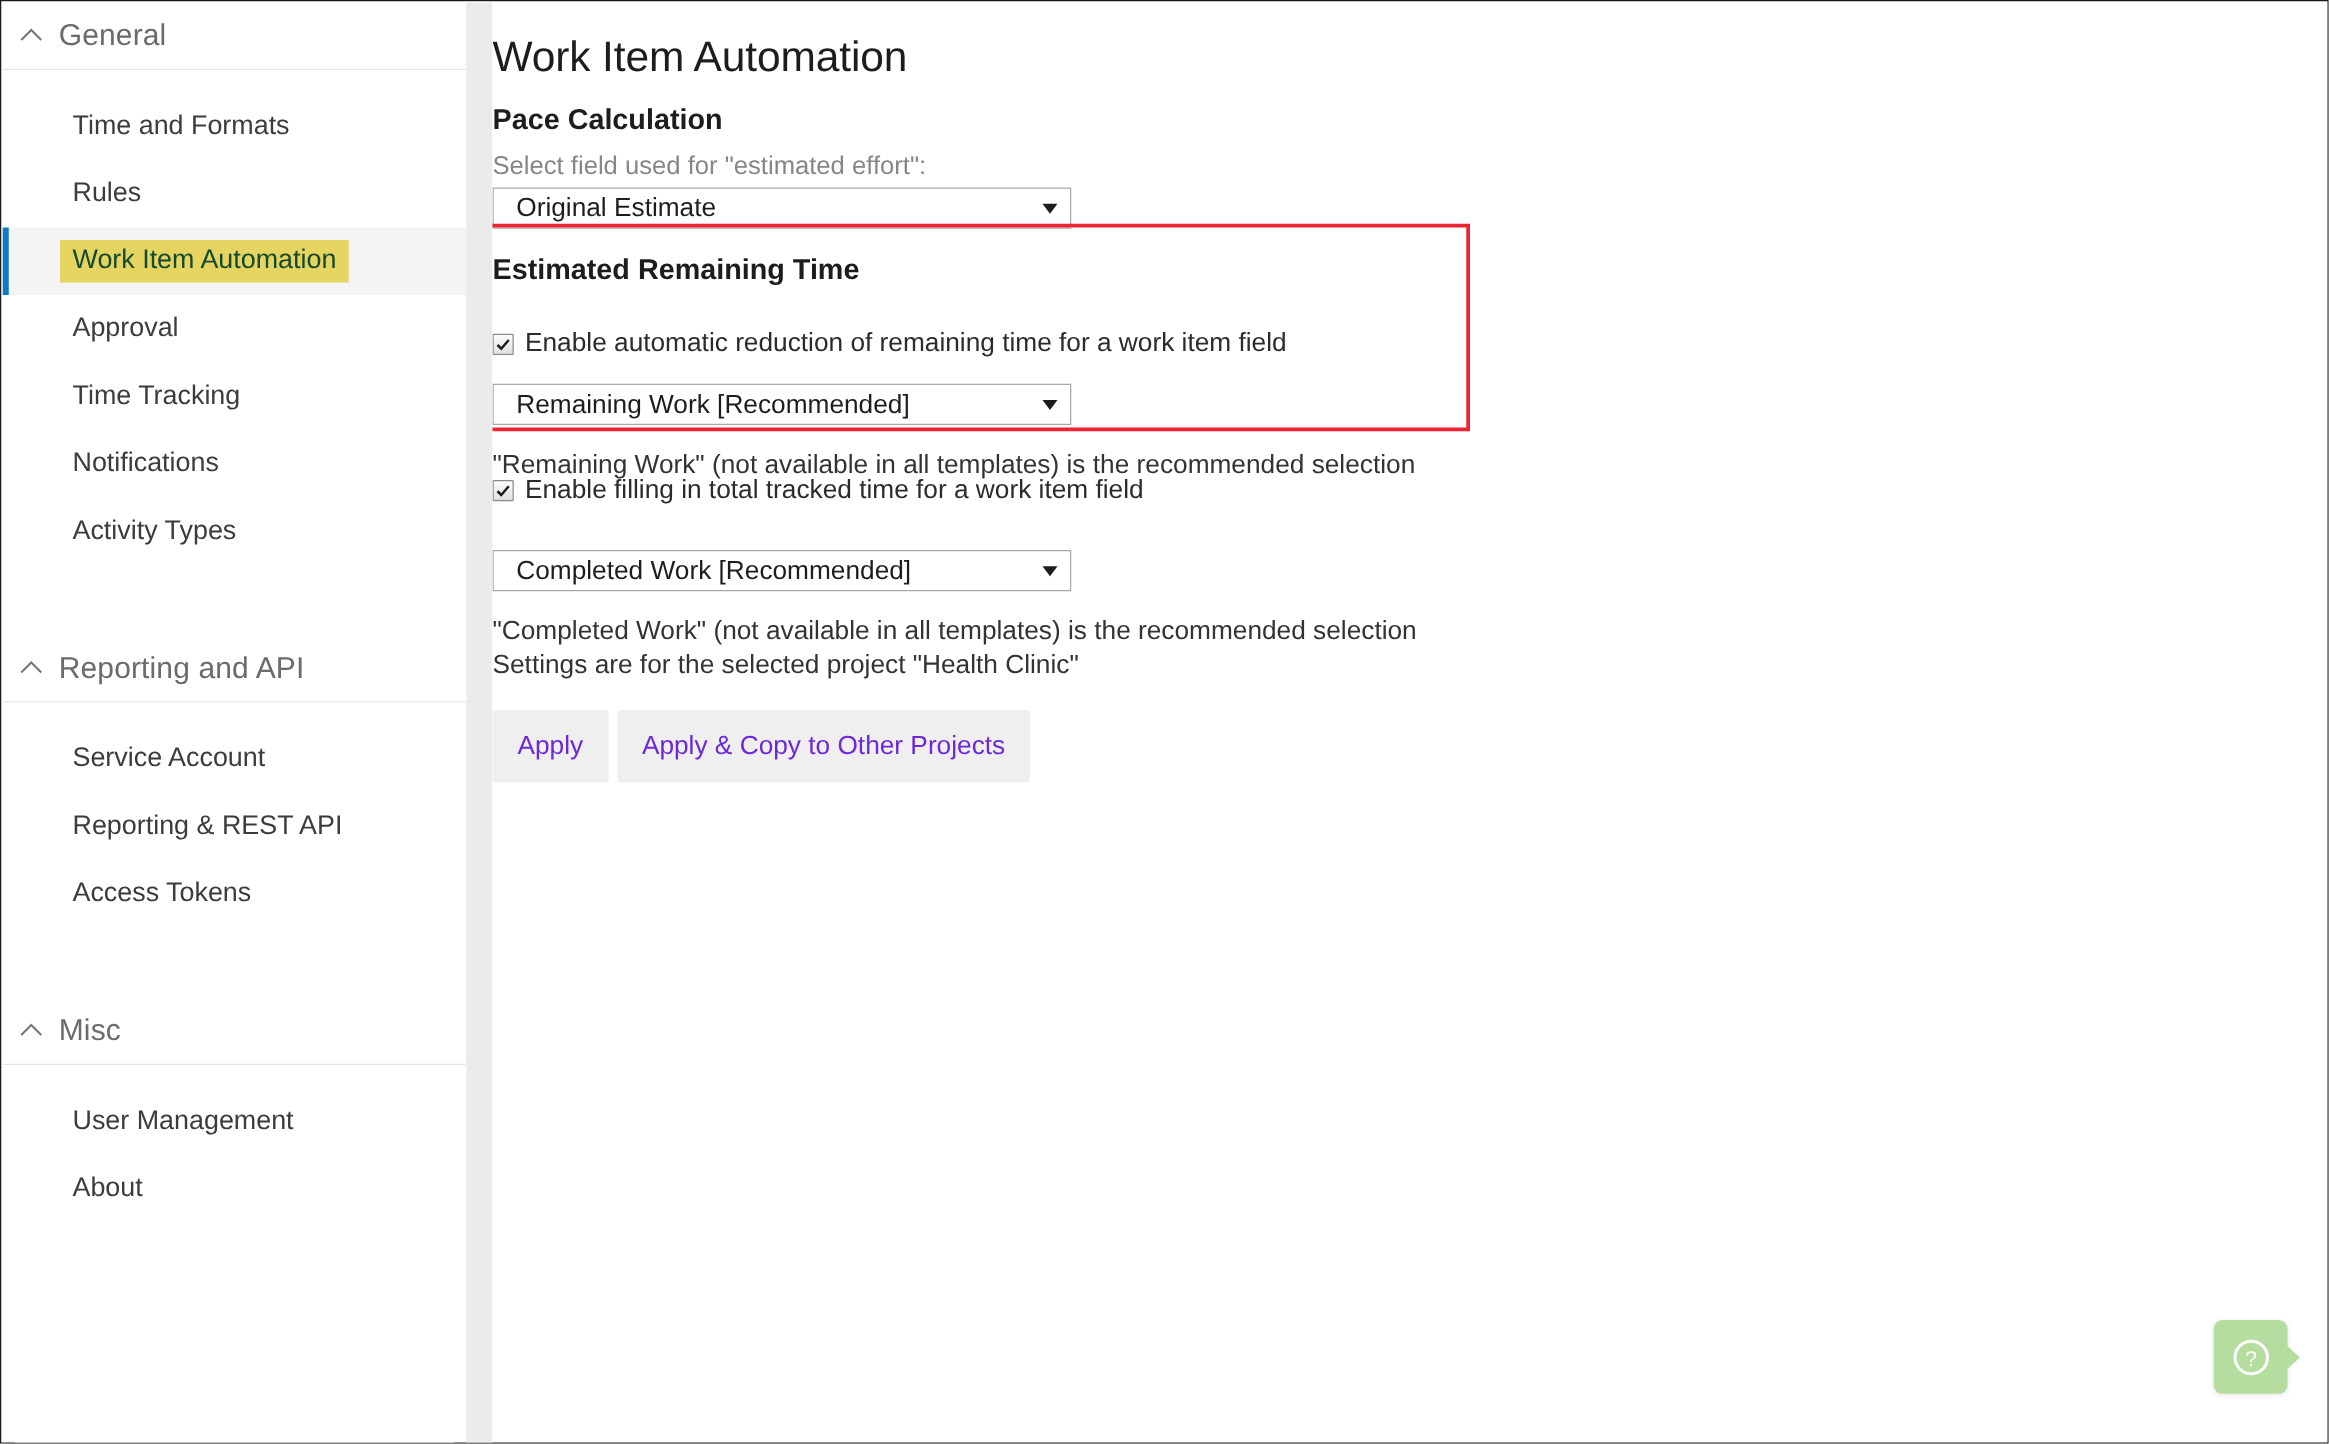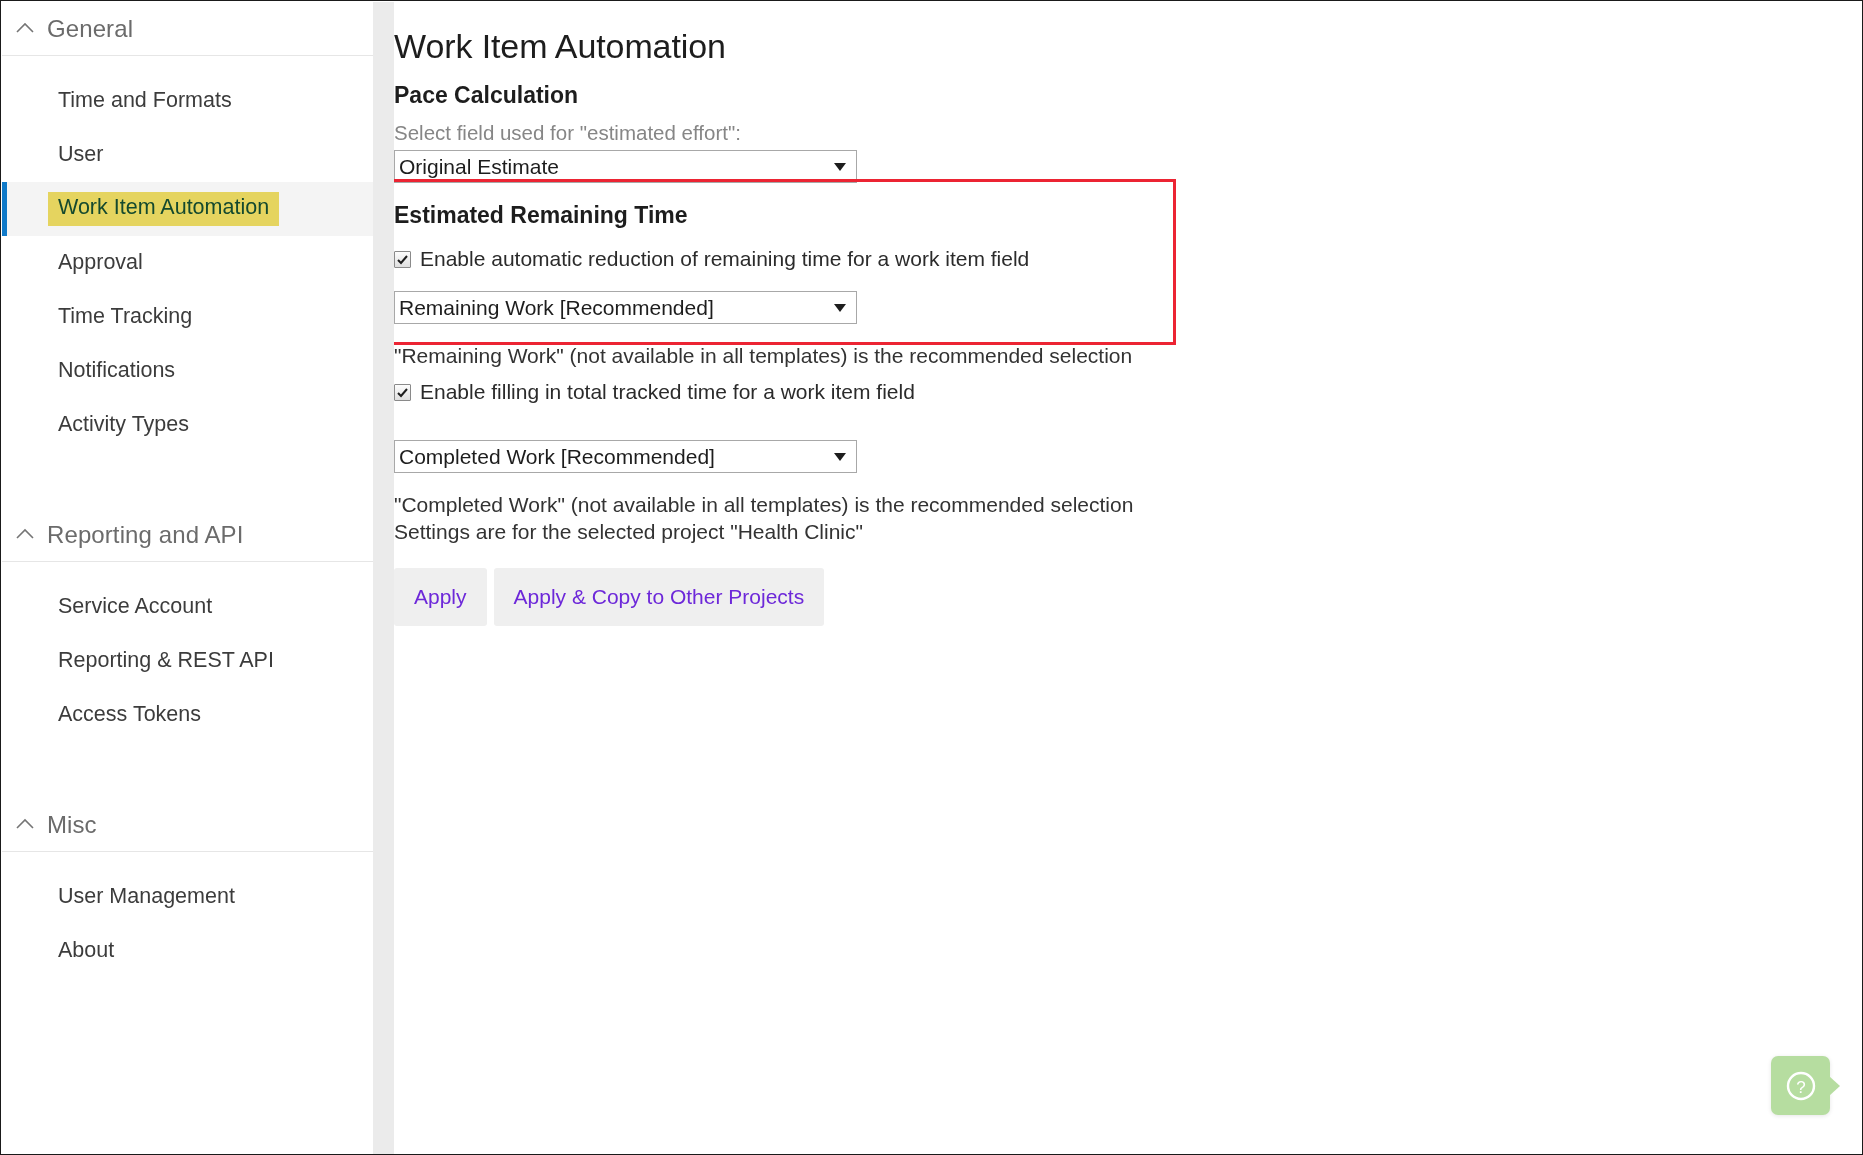--- a/index.html
+++ b/index.html
@@ -176,21 +176,21 @@
     border: 1px solid #a8a8a8;
     background: #ffffff;
     display: flex;
     align-items: center;
     position: relative;
     cursor: pointer;
   }
   .dd .dd-val {
     font-size: 21px;
     color: #1d1d1d;
-    padding-left: 4px;
+    padding-left: 18px;
     white-space: nowrap;
     overflow: hidden;
   }
   .dd .dd-arrow {
     position: absolute;
     right: 10px;
     top: 50%;
     transform: translateY(-50%);
     width: 0; height: 0;
     border-left: 6px solid transparent;
@@ -268,21 +268,21 @@
       </span>
       <span class="sect-label">General</span>
     </div>
 
     <div class="nav-gap-sm"></div>
 
     <div class="nav-item">
       <span class="nav-label">Time and Formats</span>
     </div>
     <div class="nav-item">
-      <span class="nav-label">User</span>
+      <span class="nav-label">Rules</span>
     </div>
     <div class="nav-item selected">
       <span class="nav-label">Work Item Automation</span>
     </div>
     <div class="nav-item">
       <span class="nav-label">Approval</span>
     </div>
     <div class="nav-item">
       <span class="nav-label">Time Tracking</span>
     </div>
@@ -350,21 +350,21 @@
         <span class="dd-val">Original Estimate</span>
         <span class="dd-arrow"></span>
       </div>
     </div>
 
     <div id="callout"></div>
 
     <div style="position:absolute; left:0px; top:200px;">
       <div class="sect-title">Estimated Remaining Time</div>
 
-      <div class="cb-row" style="margin-top:18px;">
+      <div class="cb-row" style="margin-top:34px;">
         <span class="winbox">
           <svg width="13" height="13" viewBox="0 0 13 13">
             <polyline points="2,7 5,10 11,3" fill="none" stroke="#1d1d1d" stroke-width="2"></polyline>
           </svg>
         </span>
         <span class="cb-label">Enable automatic reduction of remaining time for a work item field</span>
       </div>
 
       <div class="dd" style="margin-top:20px;">
         <span class="dd-val">Remaining Work [Recommended]</span>

